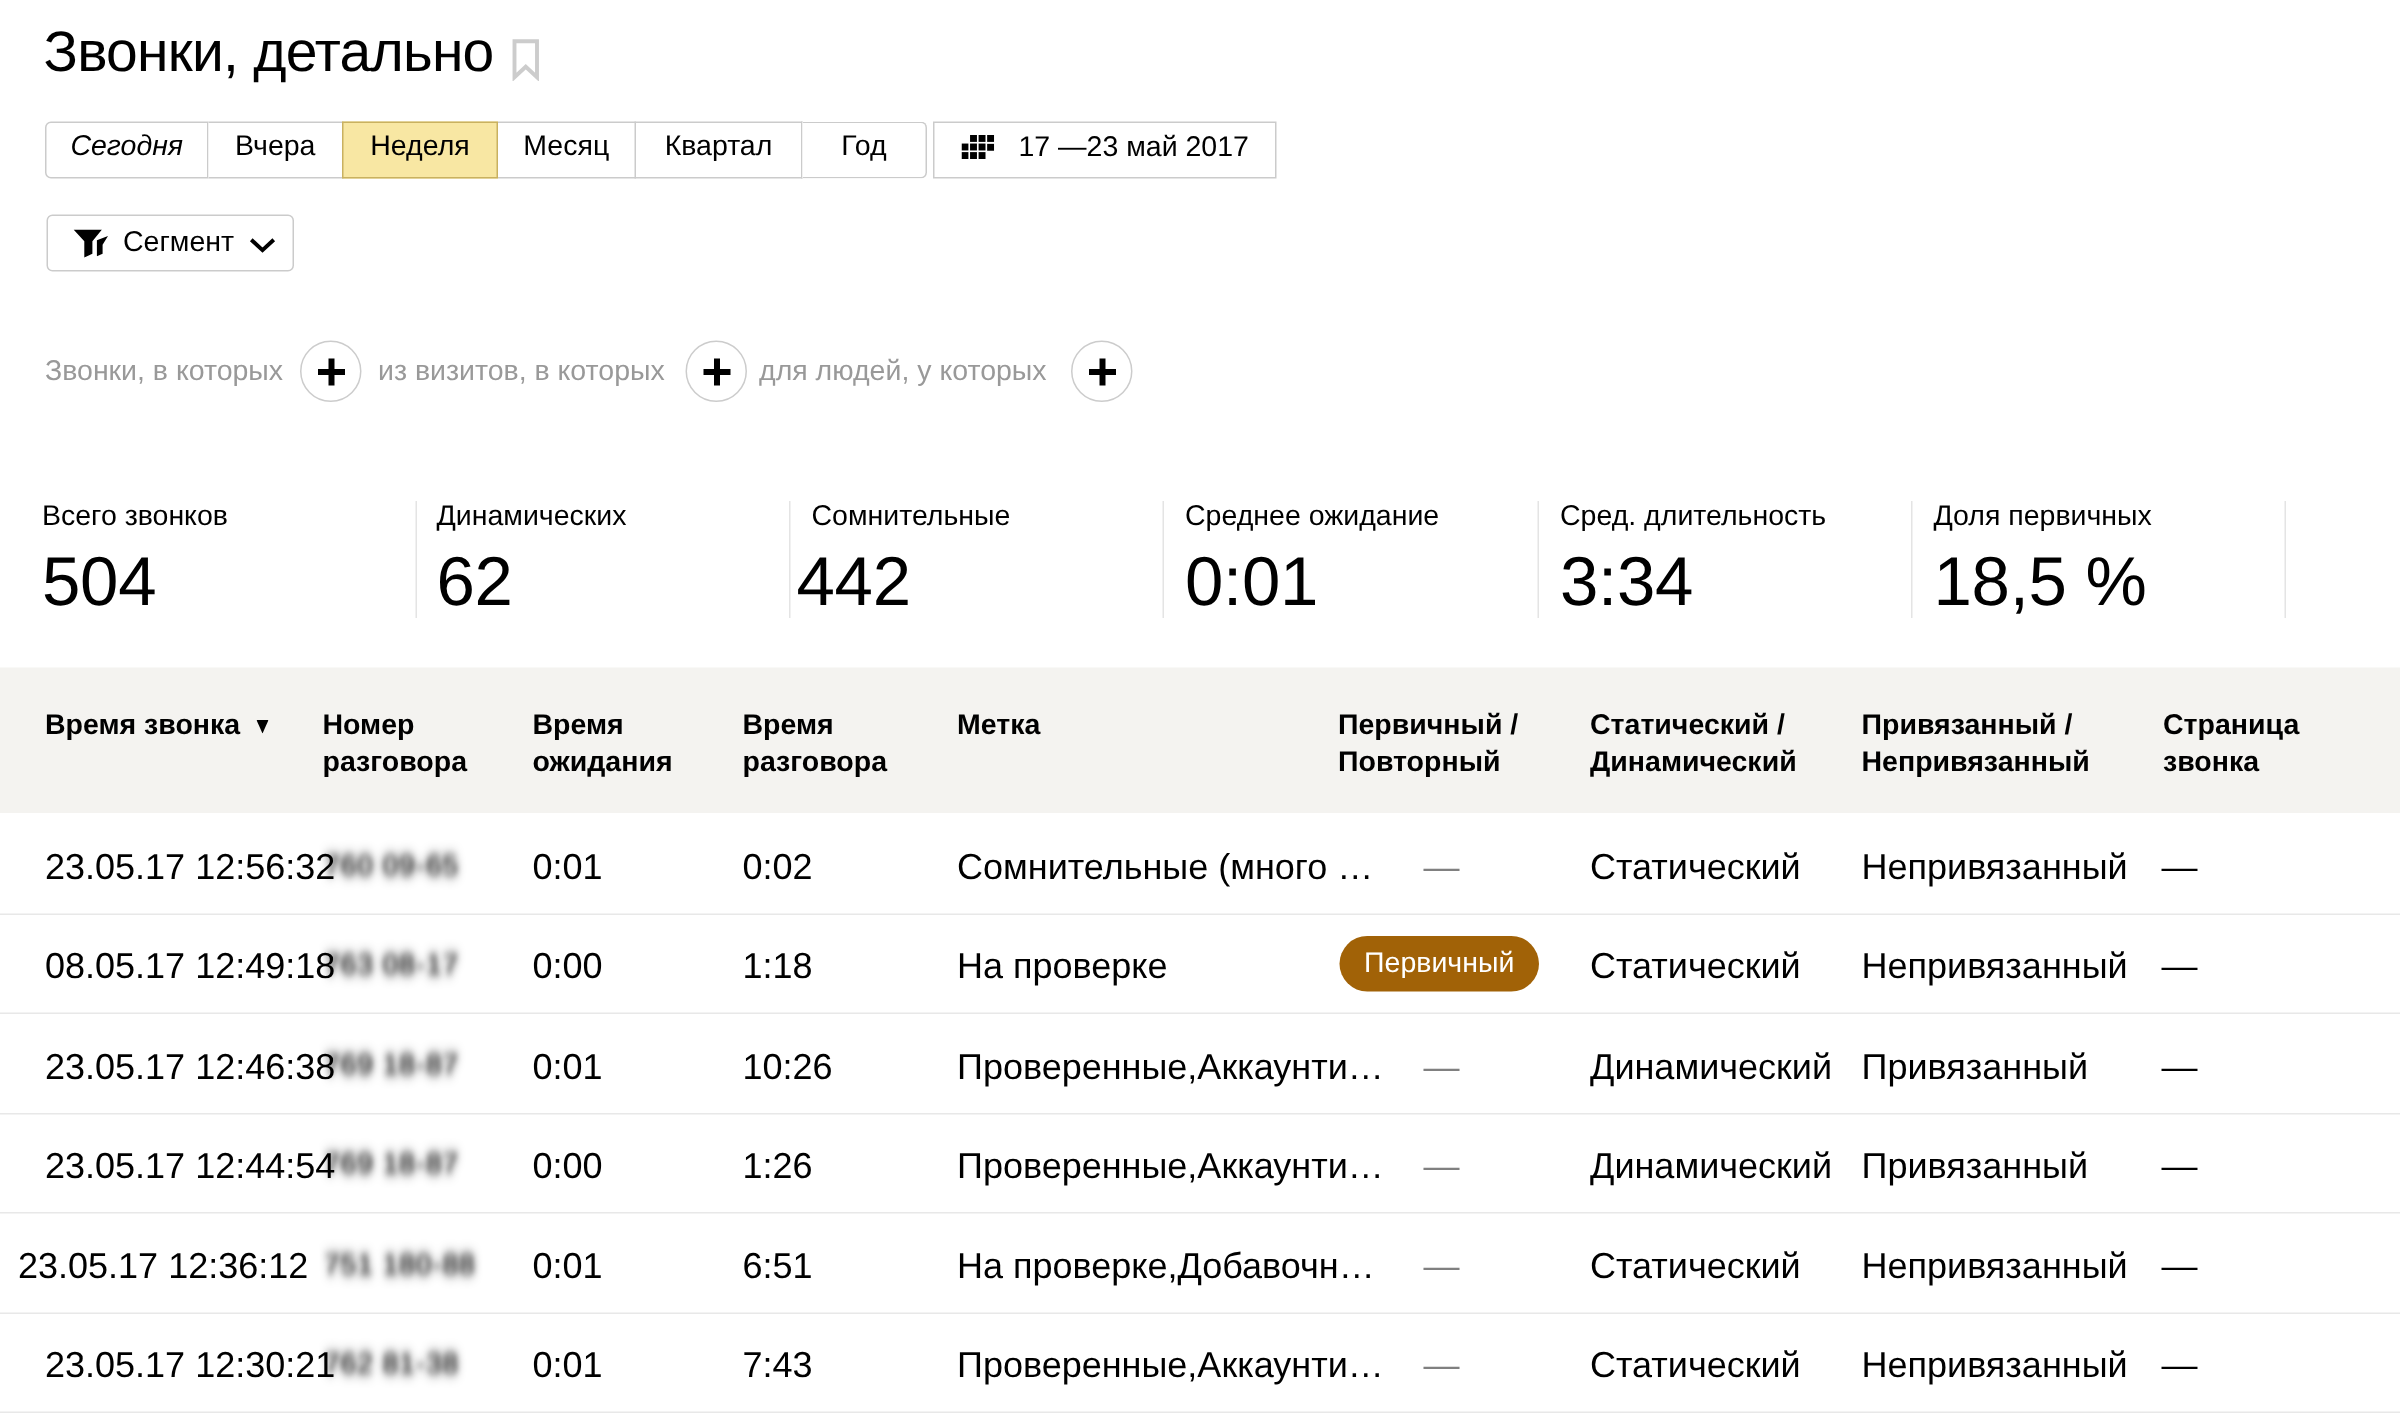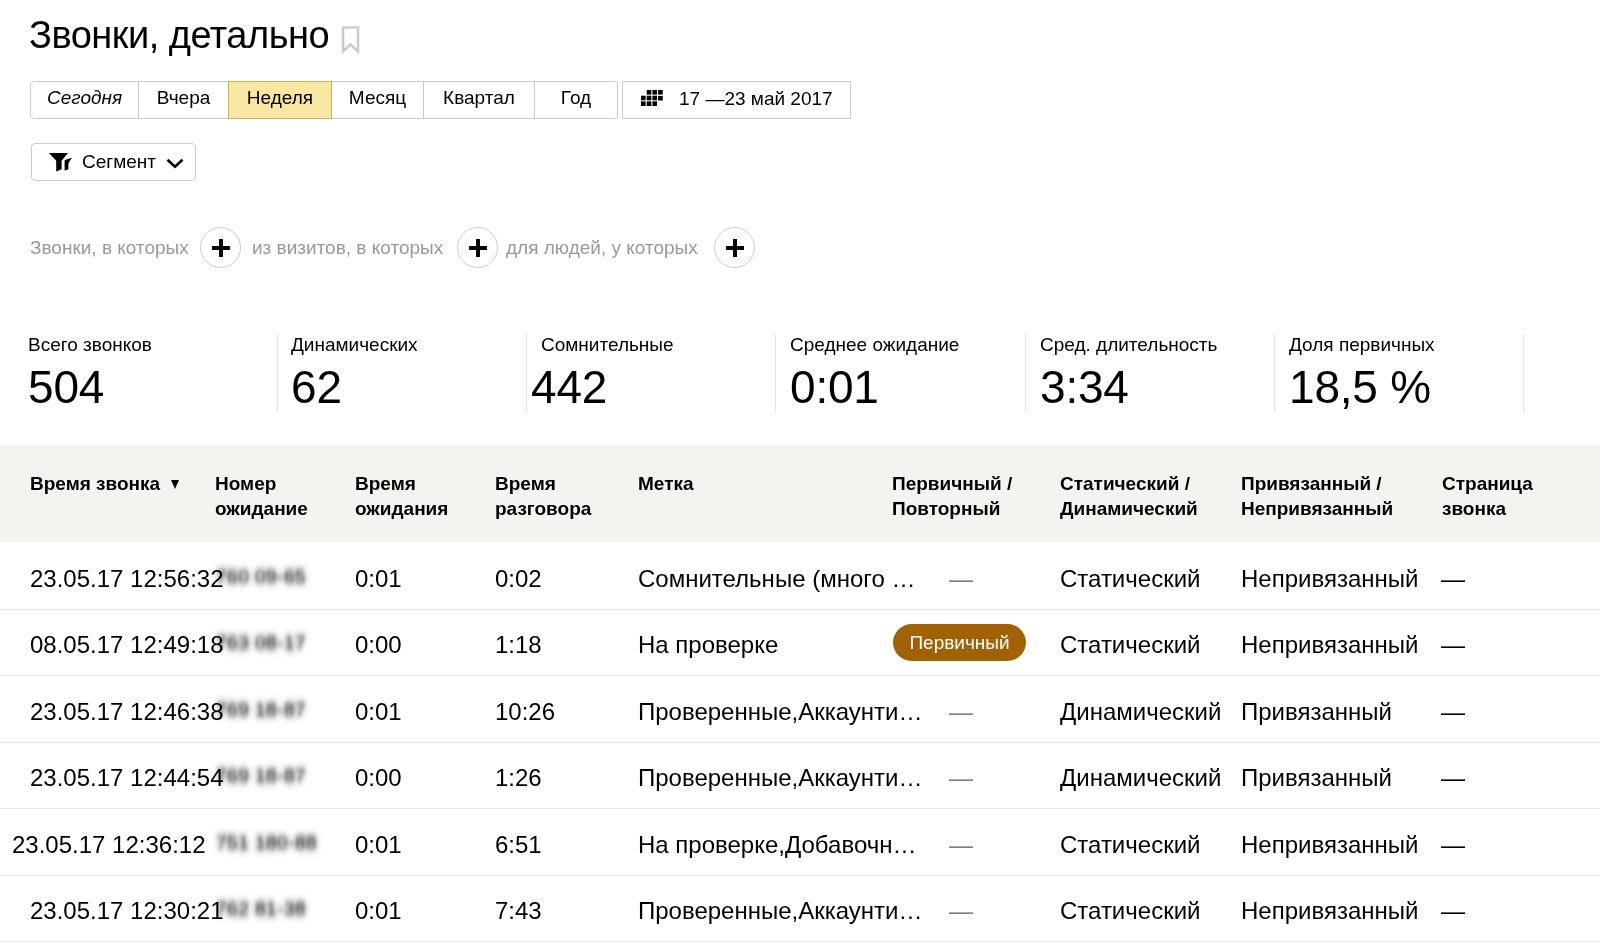--- a/index.html
+++ b/index.html
@@ -121,21 +121,21 @@
   <div class="abs statlabel" style="left:1289px">Доля первичных</div>
   <div class="abs statnum" style="left:1289px">18,5 %</div>
   <div class="abs statdiv" style="left:1523px"></div>
 
   <div class="abs thead"></div>
   <div class="th" style="left:30px">Время звонка</div>
   <svg class="abs" style="left:171px;top:480px" width="8" height="9" viewBox="0 0 8 9">
     <path d="M0 0 H8 L4 9 Z" fill="#000"></path>
   </svg>
   <div class="th" style="left:215px">Номер
-ожидание</div>
+разговора</div>
   <div class="th" style="left:355px">Время
 ожидания</div>
   <div class="th" style="left:495px">Время
 разговора</div>
   <div class="th" style="left:638px">Метка</div>
   <div class="th" style="left:892px">Первичный /
 Повторный</div>
   <div class="th" style="left:1060px">Статический /
 Динамический</div>
   <div class="th" style="left:1241px">Привязанный /

